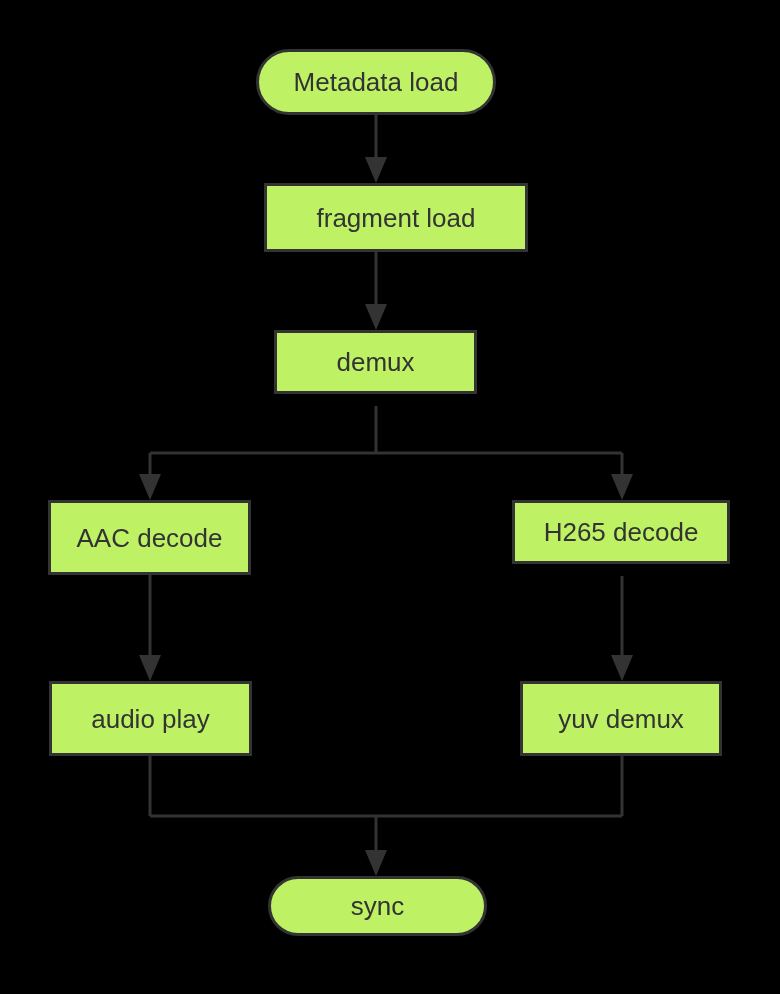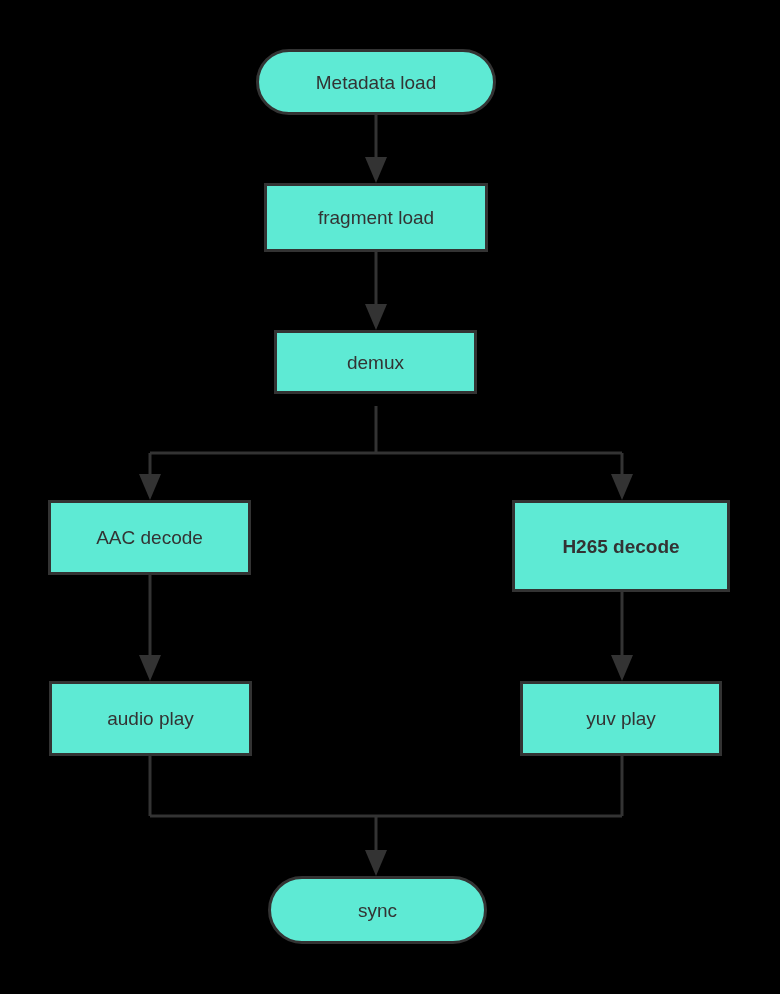--- a/index.html
+++ b/index.html
@@ -18,42 +18,42 @@
   #edge-layer {
     position: absolute;
     left: 0;
     top: 0;
     width: 780px;
     height: 994px;
   }
   .node {
     position: absolute;
     box-sizing: border-box;
-    background: #5eead4;
+    background: #bef264;
     border: 3px solid #333333;
     color: #333333;
     display: flex;
     align-items: center;
     justify-content: center;
-    font-size: 19px;
+    font-size: 26px;
     line-height: 1;
     white-space: nowrap;
     text-align: center;
   }
   .stadium { border-radius: 34px; }
 
   
   #n-metadata { left: 256px; top: 49px;  width: 240px; height: 66px; }
-  #n-fragment { left: 264px; top: 183px; width: 224px; height: 69px; }
+  #n-fragment { left: 264px; top: 183px; width: 264px; height: 69px; }
   #n-demux    { left: 274px; top: 330px; width: 203px; height: 64px; }
   #n-aac      { left: 48px;  top: 500px; width: 203px; height: 75px; }
-  #n-h265     { left: 512px; top: 500px; width: 218px; height: 92px; font-weight: bold; }
+  #n-h265     { left: 512px; top: 500px; width: 218px; height: 64px; }
   #n-audio    { left: 49px;  top: 681px; width: 203px; height: 75px; align-items: center; }
   #n-yuv      { left: 520px; top: 681px; width: 202px; height: 75px; }
-  #n-sync     { left: 268px; top: 876px; width: 219px; height: 68px; }
+  #n-sync     { left: 268px; top: 876px; width: 219px; height: 60px; }
 </style>
 </head>
 <body>
 
 <div id="canvas">
 
   <svg id="edge-layer" viewBox="0 0 780 994" xmlns="http://www.w3.org/2000/svg">
     <g stroke="#333333" stroke-width="3" fill="none">
       <path d="M376 114 L376 178"></path>
       <path d="M376 252 L376 325"></path>
@@ -91,20 +91,20 @@
 
   <div class="node" id="n-h265">
     <span>H265 decode</span>
   </div>
 
   <div class="node" id="n-audio">
     <span>audio play</span>
   </div>
 
   <div class="node" id="n-yuv">
-    <span>yuv play</span>
+    <span>yuv demux</span>
   </div>
 
   <div class="node stadium" id="n-sync">
     <span>sync</span>
   </div>
 
 </div>
 
 </body></html>

